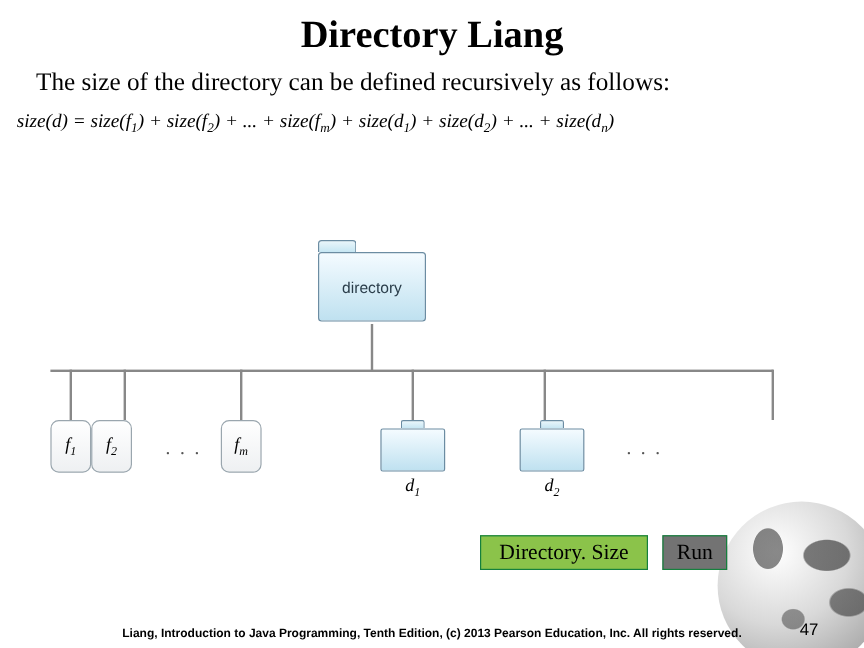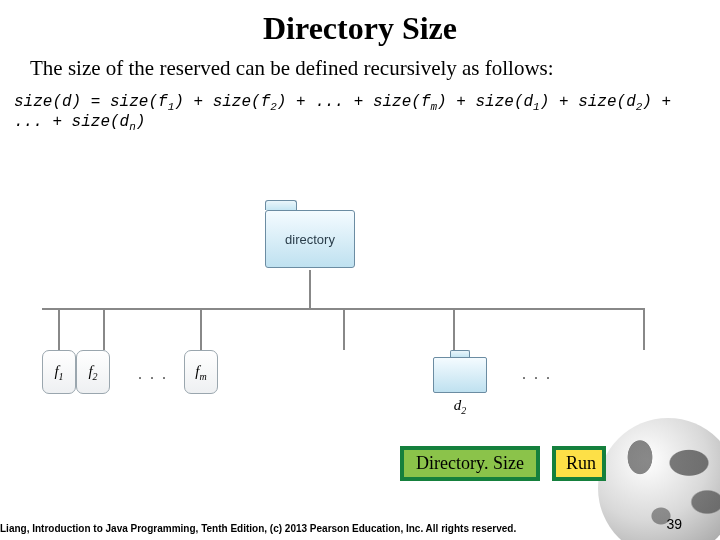--- a/index.html
+++ b/index.html
@@ -22,21 +22,20 @@
     margin: 0 18px 6px 18px;
     color: #000;
     line-height: 1.25;
     text-indent: -22px;
     padding-left: 34px;
   }
   .formula {
     font-style: italic;
     font-size: 16px;
     margin: 12px 14px 0 14px;
-    font-family: Liberation Mono, monospace;
   }
   .formula sub { font-size: 11px; font-style: italic; }
   .diagram {
     position: absolute;
     left: 0; top: 200px;
     width: 656px; height: 220px;
   }
   .folder-big {
     position: absolute;
     width: 90px;
@@ -144,57 +143,57 @@
   .btn-row {
     position: absolute;
     left: 400px; top: 446px;
     display: flex; gap: 12px;
     align-items: center;
   }
   .btn {
     font-family: "Times New Roman", serif;
     font-size: 18px;
     padding: 3px 10px;
-    border: 4px solid #15803d;
+    border: 1px solid #15803d;
     text-align: center;
   }
   .btn-green {
     background: #8bc34a;
     color: #000;
     width: 140px;
   }
   .btn-blue {
-    background: #fde047;
+    background: #737373;
     color: #000;
     width: 54px;
   }
   .footer {
     position: absolute;
     bottom: 6px;
     left: 0; right: 0;
-    text-align: left;
+    text-align: center;
     font-family: Arial, sans-serif;
     font-size: 10px;
     font-weight: bold;
     color: #000;
     line-height: 1.15;
   }
   .pagenum {
     position: absolute;
     right: 38px; bottom: 8px;
     font-family: Arial, sans-serif;
     font-size: 14px;
     color: #000;
   }
 </style>
 </head>
 <body>
 
-<h1 class="title">Directory Size</h1>
-<p class="body-text">The size of the reserved can be defined recursively as follows:</p>
+<h1 class="title">Directory Liang</h1>
+<p class="body-text">The size of the directory can be defined recursively as follows:</p>
 <div class="formula">size(d) = size(f<sub>1</sub>) + size(f<sub>2</sub>) + ... + size(f<sub>m</sub>) + size(d<sub>1</sub>) + size(d<sub>2</sub>) + ... + size(d<sub>n</sub>)</div>
 
 <div class="diagram">
   <div class="folder-big">
     <div class="tab"></div>
     <div class="body">directory</div>
   </div>
   <div class="vtop"></div>
   <div class="hline"></div>
 
@@ -215,20 +214,25 @@
   <div class="dots" style="left:138px">. . .</div>
 
   <div class="vleaf" style="left:200px"></div>
   <div class="leaf" style="left:184px">
     <div class="filebox">
         <span>f<sub>m</sub></span>
       </div>
   </div>
 
   <div class="vleaf" style="left:343px"></div>
+  <div class="leaf folder-sm" style="left:317px">
+    <div class="tab"></div>
+      <div class="body"></div>
+    <div class="lbl">d<sub>1</sub></div>
+  </div>
 
   <div class="vleaf" style="left:453px"></div>
   <div class="leaf folder-sm" style="left:433px">
     <div class="tab"></div>
       <div class="body"></div>
     <div class="lbl">d<sub>2</sub></div>
   </div>
 
   <div class="dots" style="left:522px">. . .</div>
 
@@ -236,13 +240,13 @@
 </div>
 
 <div class="globe"></div>
 
 <div class="btn-row">
   <div class="btn btn-green">Directory. Size</div>
   <div class="btn btn-blue">Run</div>
 </div>
 
 <div class="footer">Liang, Introduction to Java Programming, Tenth Edition, (c) 2013 Pearson Education, Inc. All rights reserved.</div>
-<div class="pagenum">39</div>
+<div class="pagenum">47</div>
 
 </body></html>

